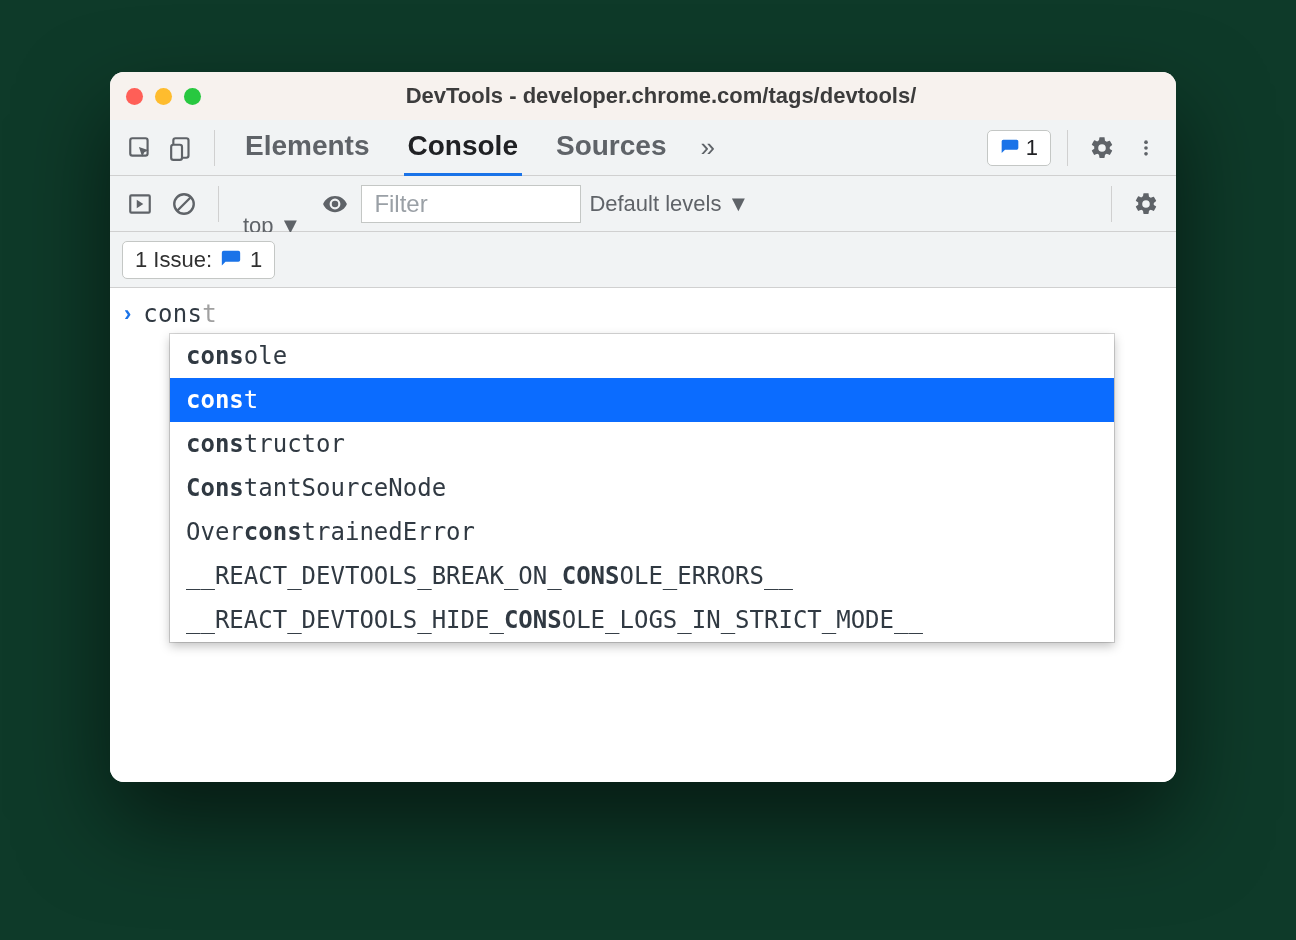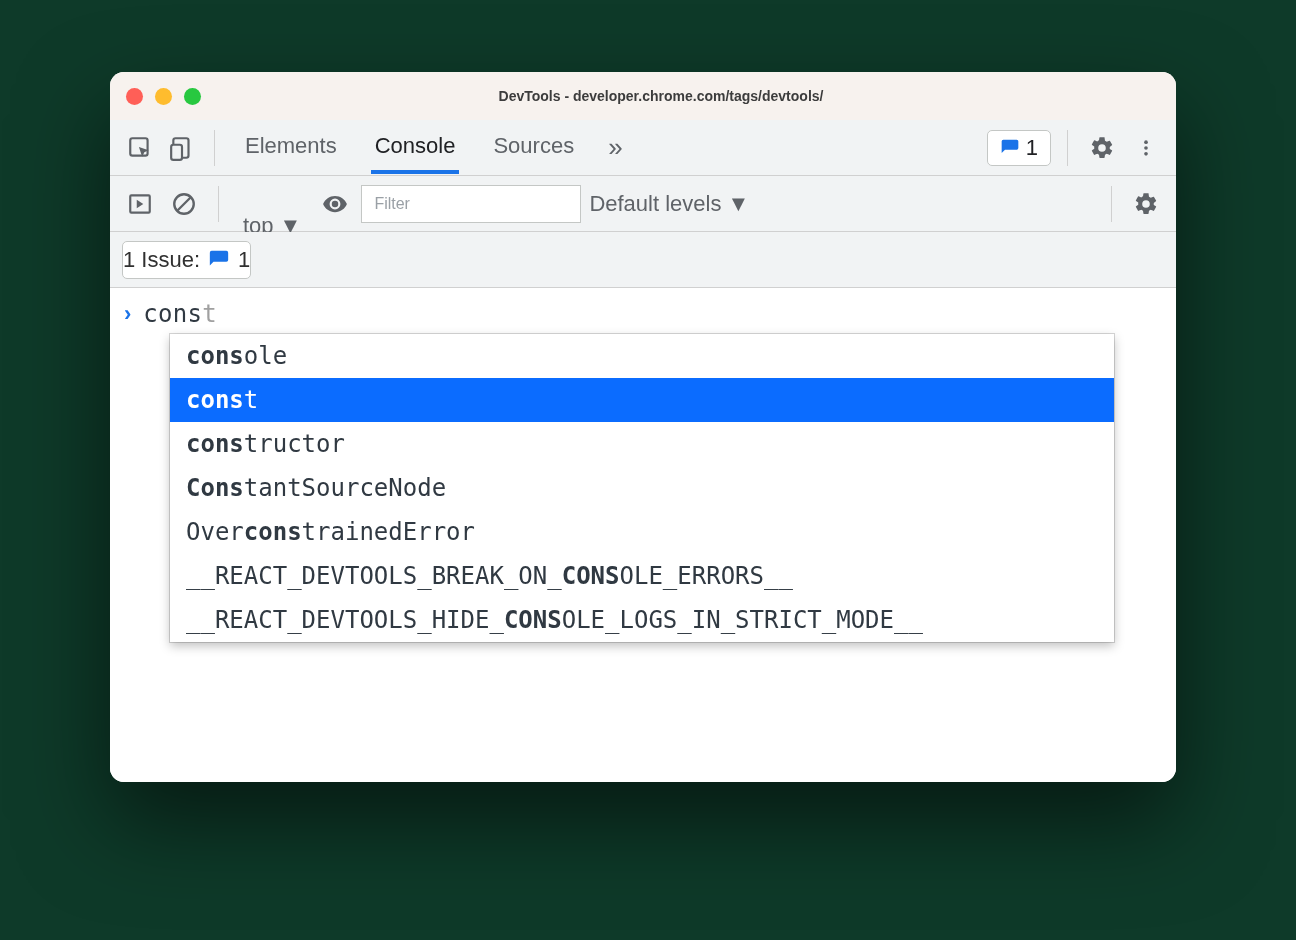--- a/index.html
+++ b/index.html
@@ -27,21 +27,21 @@
     position: relative;
   }
   .traffic { display: flex; gap: 12px; }
   .dot { width: 17px; height: 17px; border-radius: 50%; }
   .dot.red { background: #ff5f57; }
   .dot.yel { background: #febc2e; }
   .dot.grn { background: #28c840; }
   .title {
     position: absolute; left: 0; right: 0;
     text-align: center;
-    font-size: 14px; font-weight: 600;
+    font-size: 22px; font-weight: 600;
     color: #3c3c3c;
     pointer-events: none;
     margin-left: 36px;
   }
   .tabbar {
     height: 56px;
     background: #f1f3f4;
     display: flex; align-items: center;
     padding: 0 12px;
     border-bottom: 1px solid #d0d0d0;
@@ -49,23 +49,24 @@
   }
   .icon-btn {
     width: 36px; height: 36px;
     display: flex; align-items: center; justify-content: center;
     color: #5f6368;
     cursor: pointer;
   }
   .vsep { width: 1px; height: 36px; background: #d0d0d0; margin: 0 8px; }
   .tabs { display: flex; gap: 30px; margin-left: 12px; }
   .tab {
-    font-size: 22px; color: #5f6368;
+    font-size: 28px; color: #5f6368;
     padding: 12px 4px 11px;
     cursor: pointer;
+    font-weight: bold;
   }
   .tab.active { color: #202124; border-bottom: 4px solid #1a73e8; }
   .more-tabs { font-size: 26px; color: #5f6368; margin-left: 24px; cursor: pointer; }
   .right-tools { margin-left: auto; display: flex; align-items: center; gap: 8px; }
   .issue-badge {
     display: flex; align-items: center; gap: 6px;
     border: 1px solid #c4c7c5;
     border-radius: 5px;
     padding: 4px 12px;
     font-size: 22px; color: #202124;
@@ -83,21 +84,21 @@
   }
   .ctx-select {
     font-size: 22px; color: #5f6368;
     padding: 4px 8px; cursor: pointer;
     display: flex; align-items: center; gap: 6px; margin-top: 44px;
   }
   .filter-input {
     width: 220px; height: 38px;
     border: 1px solid #c4c7c5;
     background: #fff;
-    font-size: 16px;
+    font-size: 24px;
     padding: 0 12px;
     color: #5f6368;
   }
   .filter-input::placeholder { color: #9aa0a6; }
   .levels {
     font-size: 22px; color: #5f6368;
     display: flex; align-items: center; gap: 6px;
     cursor: pointer;
     margin-left: 0;
   }
@@ -106,21 +107,21 @@
     background: #f1f3f4;
     border-bottom: 1px solid #d0d0d0;
     display: flex; align-items: center;
     padding: 0 12px;
   }
   .issues-pill {
     border: 1px solid #c4c7c5;
     border-radius: 5px;
     background: #fff;
     font-size: 22px; color: #303030;
-    padding: 5px 0;
+    padding: 5px 12px;
     display: flex; align-items: center; gap: 8px;
     cursor: pointer;
   }
   .console-body {
     flex: 1; background: #fff; position: relative;
     overflow: hidden;
   }
   .prompt-row {
     display: flex; align-items: center;
     padding: 12px 14px 4px;

